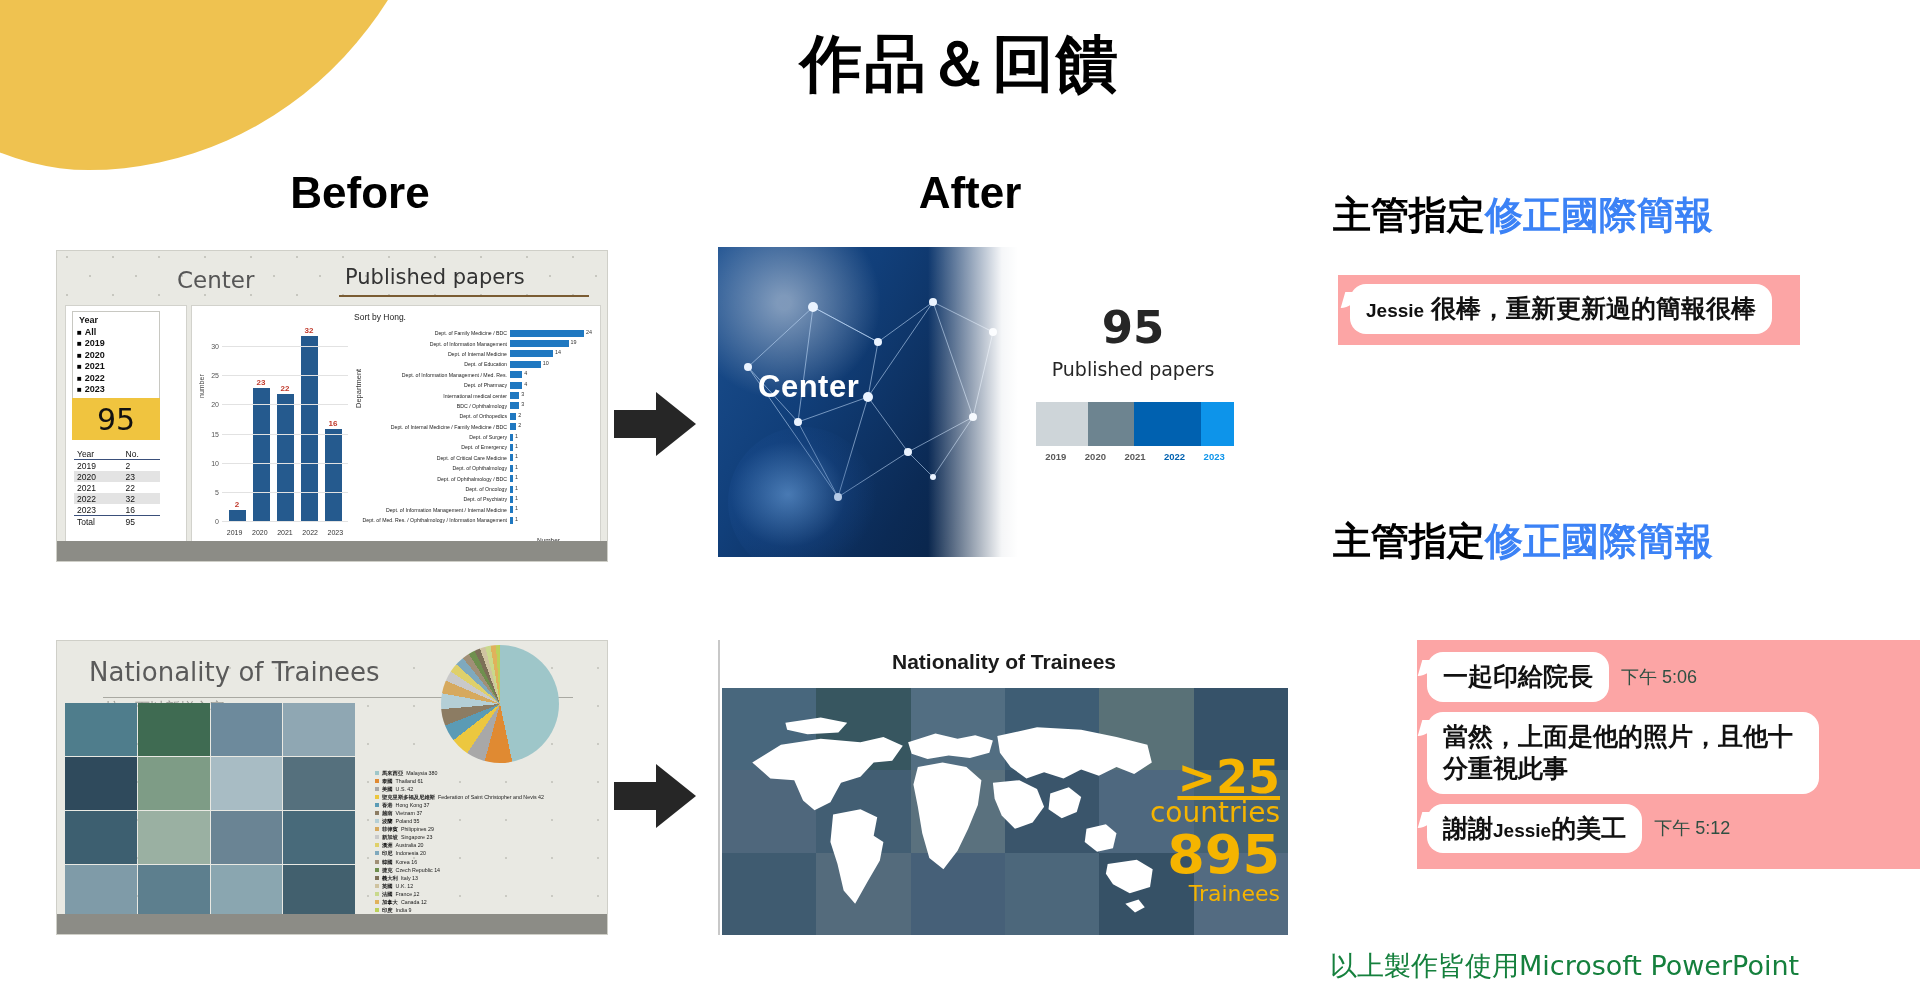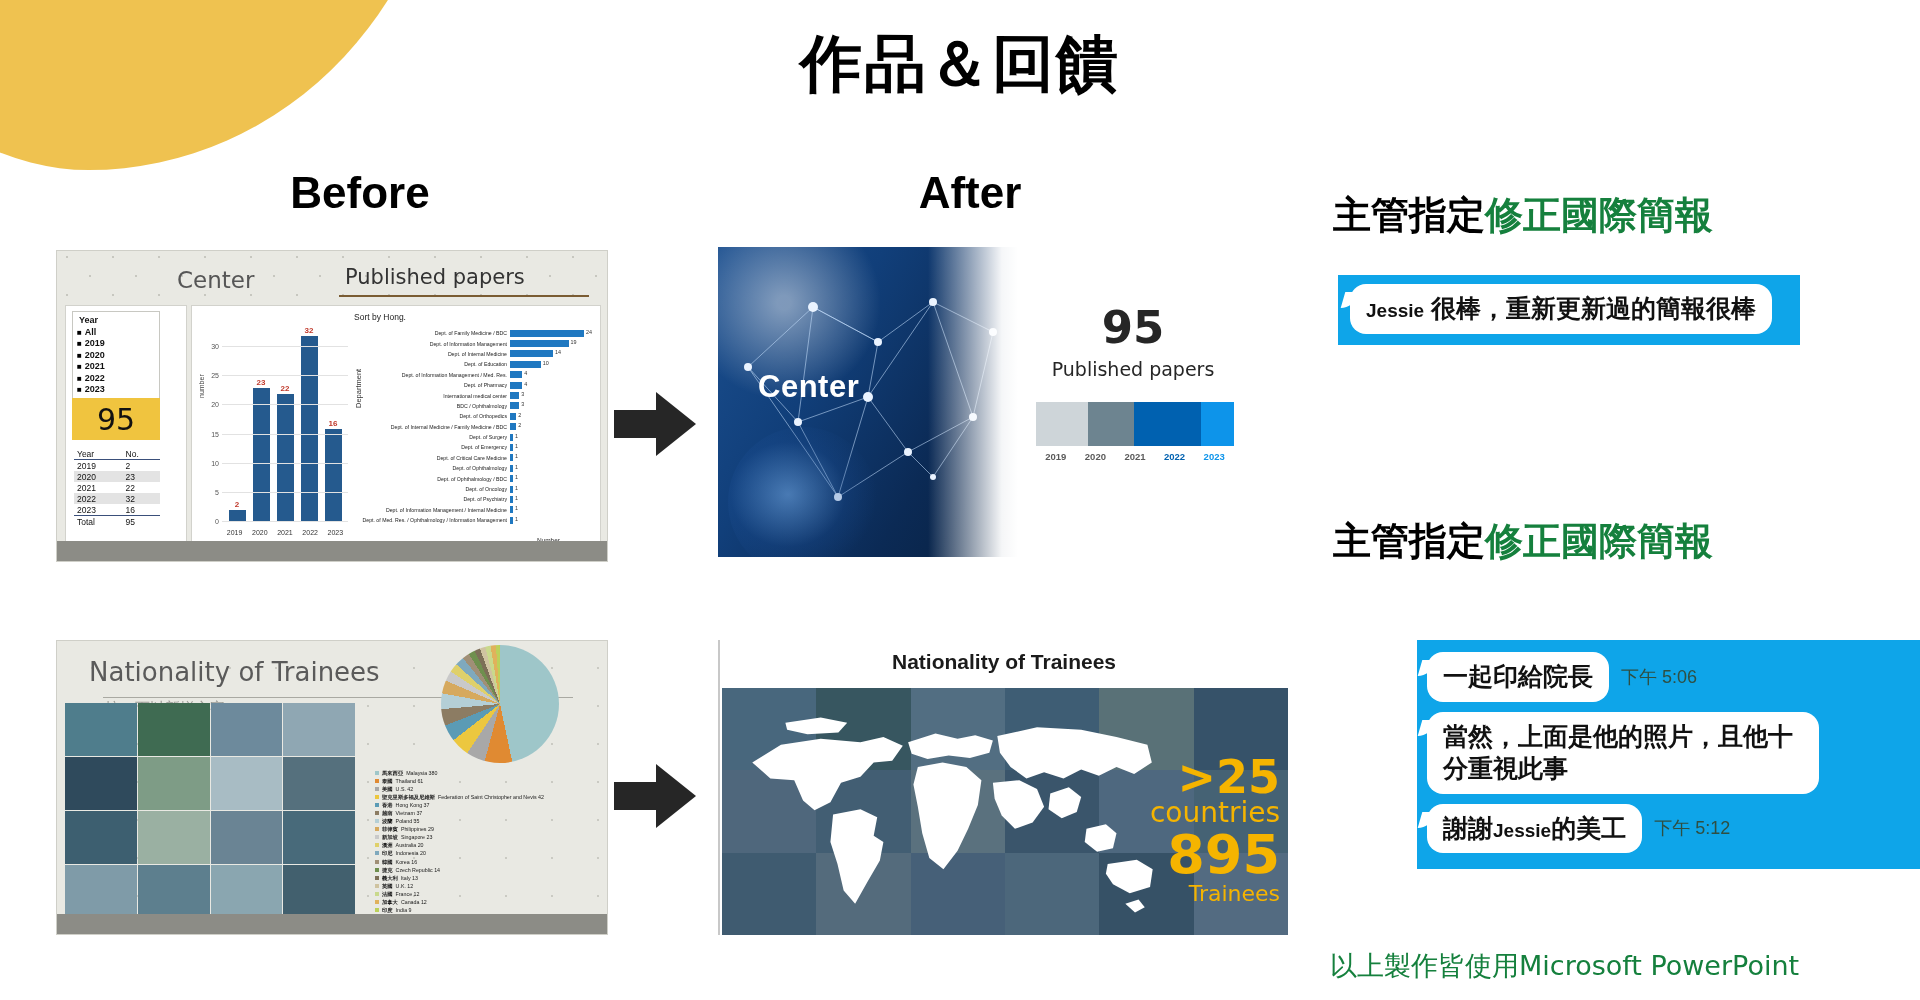--- a/index.html
+++ b/index.html
@@ -245,37 +245,37 @@
   }
   #after2 .photo .tiles i { display: block; }
   #after2 .photo .tint {
     position: absolute; inset: 0; background: rgba(44,72,102,.42);
   }
   #after2 .photo .mapsvg { position: absolute; left: 1%; top: 3%; width: 78%; height: 94%; }
   #after2 .bignum {
     position: absolute; right: 8px; color: #f5b400; font-weight: 700; line-height: .92;
     text-align: right; font-family: "DejaVu Sans", sans-serif;
   }
-  #after2 .n25 { top: 68px; font-size: 46px; }
+  #after2 .n25 { top: 68px; font-size: 46px; text-decoration: underline; }
   #after2 .c25 { top: 112px; font-size: 28px; font-weight: 400; color: #f5b400; }
   #after2 .n895 { top: 142px; font-size: 54px; }
   #after2 .c895 { top: 196px; font-size: 22px; font-weight: 400; color: #f5b400; }
 
   
   .arrow { position: absolute; width: 86px; height: 72px; }
 
   
   .right-head {
     position: absolute; font-size: 38px; font-weight: 700; color: #000; white-space: nowrap;
   }
-  .right-head .red { color: #15803d; }
+  .right-head .red { color: #3b82f6; }
   #head1 { left: 1333px; top: 190px; }
   #head2 { left: 1333px; top: 516px; }
 
-  .chatwrap { position: absolute; background: #0ea5e9; padding: 9px 14px 11px 12px; }
+  .chatwrap { position: absolute; background: #fca5a5; padding: 9px 14px 11px 12px; }
   #chat1 { left: 1338px; top: 275px; width: 462px; }
   #chat2 { left: 1417px; top: 640px; width: 524px; padding: 12px 10px 16px 10px; }
 
   .bubble-row { display: flex; align-items: center; }
   .bubble {
     position: relative; background: #fff; border-radius: 16px;
     padding: 8px 16px 9px 16px; color: #111;
     font-size: 25px; line-height: 1.3; font-weight: 700;
   }
   .bubble::before {

